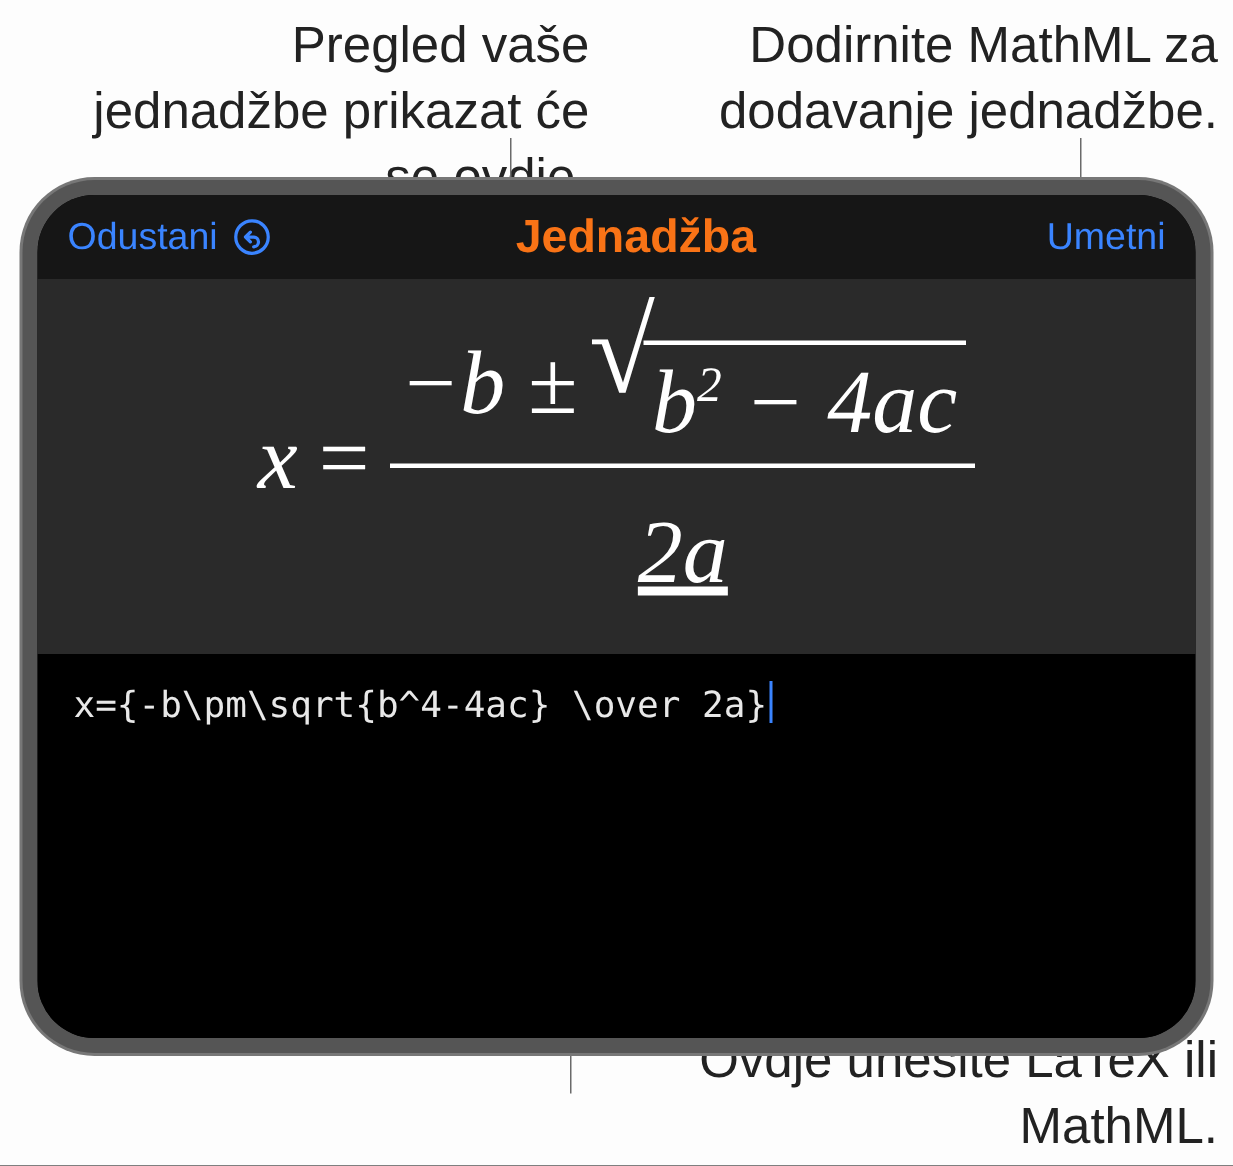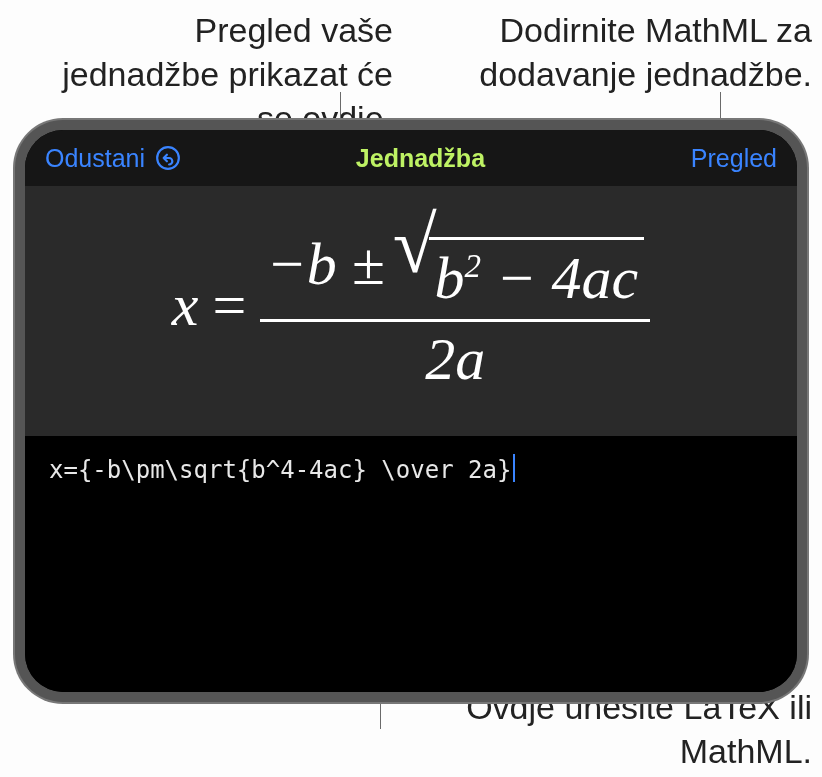--- a/index.html
+++ b/index.html
@@ -61,22 +61,22 @@
       display: flex;
       align-items: center;
       height: 56px;
       padding: 0 20px;
       background: #161616;
       gap: 9px;
     }
     .hdr .title {
       flex: 1;
       text-align: center;
-      color: #bef264;
-      font-size: 25px;
+      color: #f97316;
+      font-size: 31px;
       font-weight: 600;
       margin-left: -32px; 
     }
     .btn-text {
       color: #3a84ff;
       font-size: 25px;
       font-weight: 400;
       background: none;
       border: none;
       cursor: pointer;
@@ -108,21 +108,21 @@
       align-items: center;
       gap: 14px;
       white-space: nowrap;
     }
     .frac {
       display: inline-flex;
       flex-direction: column;
       align-items: center;
     }
     .frac .num { padding: 0 6px 6px; display: flex; align-items: center; gap: 8px; }
-    .frac .den { padding: 3px 6px 0; }
+    .frac .den { padding: 22px 6px 0; text-decoration: underline; }
     .frac .bar { width: 100%; height: 3px; background: #fff; }
     .root {
       display: inline-flex;
       align-items: flex-start;
       position: relative;
     }
     .root .sign {
       font-style: normal;
       font-size: 80px;
       line-height: 0.7;
@@ -169,21 +169,21 @@
 
     <div class="hdr">
       <button class="btn-text">Odustani</button>
       <span class="undo">
         <svg viewBox="0 0 24 24" fill="none" stroke="currentColor" stroke-width="2" stroke-linecap="round">
           <circle cx="12" cy="12" r="10"></circle>
           <path d="M8 12l3-3M8 12l3 3M8 12h5a3 3 0 0 1 0 6"></path>
         </svg>
       </span>
       <div class="title">Jednadžba</div>
-      <button class="btn-text right">Pregled</button>
+      <button class="btn-text right">Umetni</button>
     </div>
 
     <div class="preview">
       <div class="equation">
         <span>x</span>
         <span style="font-style:normal">=</span>
         <span class="frac">
           <span class="num">
             <span>−b ±</span>
             <span class="root">

